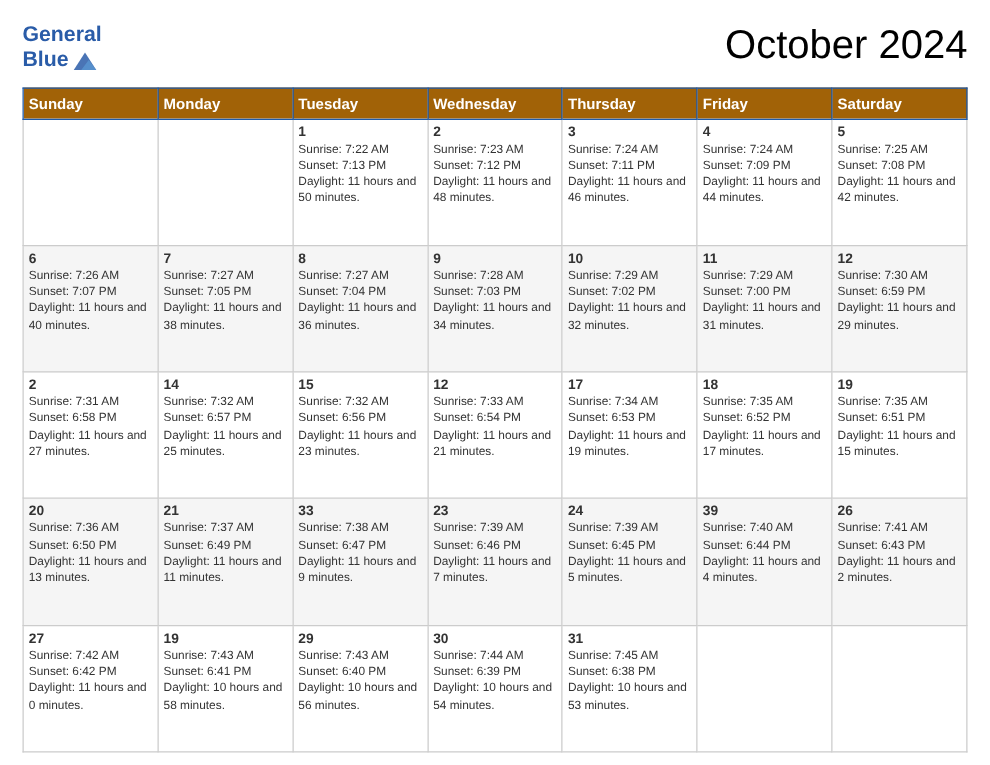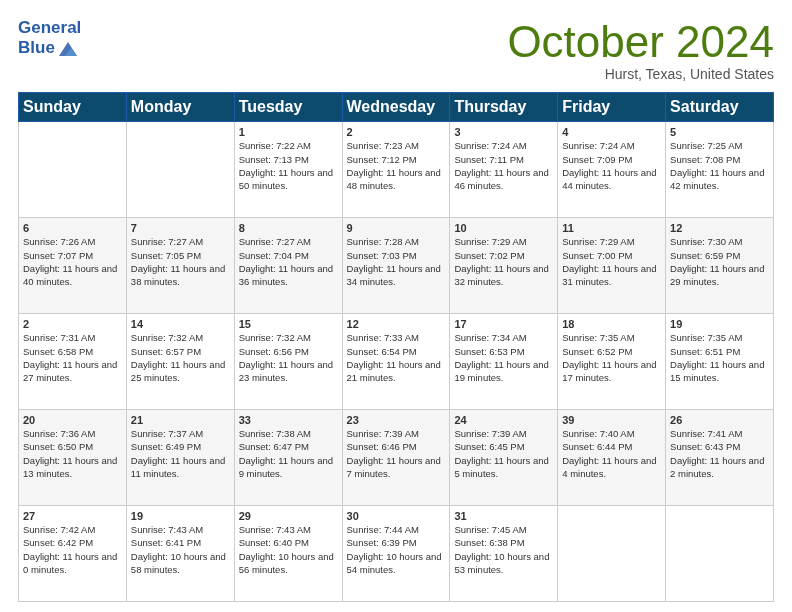--- a/index.html
+++ b/index.html
@@ -25,40 +25,40 @@
     }
     .logo {
       display: flex;
       align-items: center;
       gap: 0px;
     }
     .title-block {
       text-align: right;
     }
     .month-title {
-      font-size: 44px;
+      font-size: 32px;
       font-weight: 300;
-      color: #4d7c0f;
+      color: #000000;
       line-height: 1.1;
     }
     .location {
       font-size: 14px;
       color: #555;
     }
     .calendar {
       flex: 1;
       border: 1px solid #ccc;
       border-collapse: collapse;
       width: 100%;
       table-layout: fixed;
     }
     .calendar th {
-      background: #0c4a6e;
+      background: #a16207;
       color: #fff;
-      font-size: 16px;
+      font-size: 12px;
       font-weight: bold;
       padding: 5px 4px;
       text-align: left;
       border: 1px solid #1e5aaa;
     }
     .calendar td {
       border: 1px solid #ccc;
       vertical-align: top;
       padding: 4px 4px;
       font-size: 10px;
@@ -100,21 +100,20 @@
           <span style="font-size:17px;font-weight:bold;color:#2a5ca8;">Blue</span>
           <svg width="22" height="22" viewBox="0 0 22 22">
             <polygon points="2,18 11,4 20,18" fill="#2a5ca8" opacity="0.85"></polygon>
             <polygon points="8,18 14,10 20,18" fill="#5b9bd5" opacity="0.7"></polygon>
           </svg>
         </div>
       </div>
     </div>
     <div class="title-block">
       <div class="month-title">October 2024</div>
-      <div class="location">Hurst, Texas, United States</div>
     </div>
   </div>
 
   <table class="calendar">
     <thead>
       <tr>
         <th>Sunday</th>
         <th>Monday</th>
         <th>Tuesday</th>
         <th>Wednesday</th>

